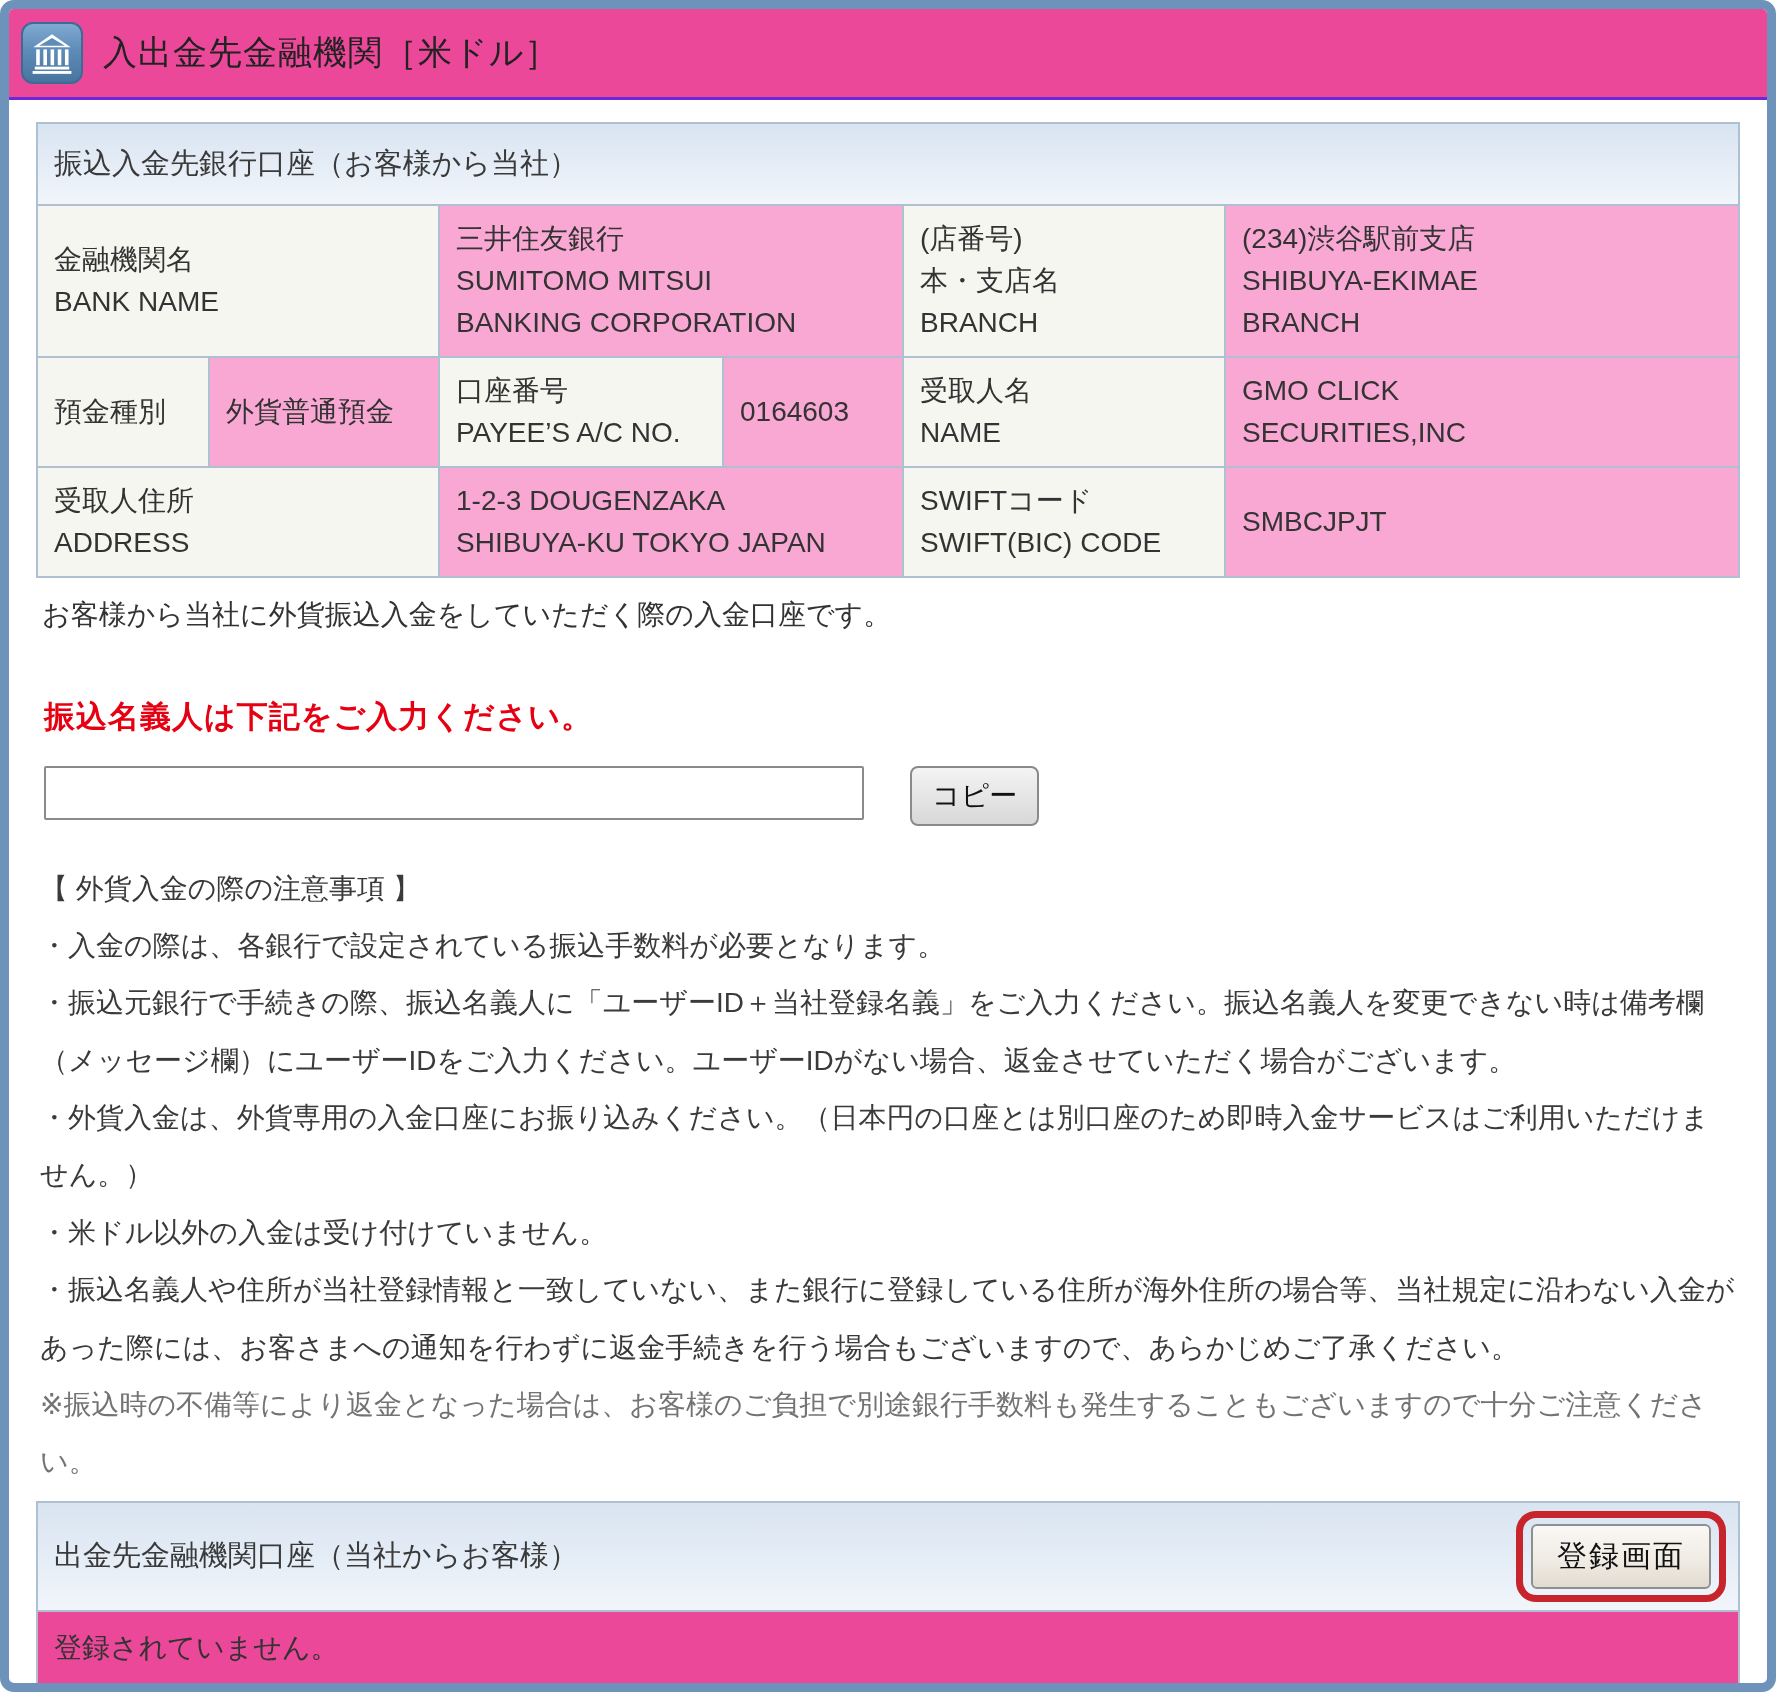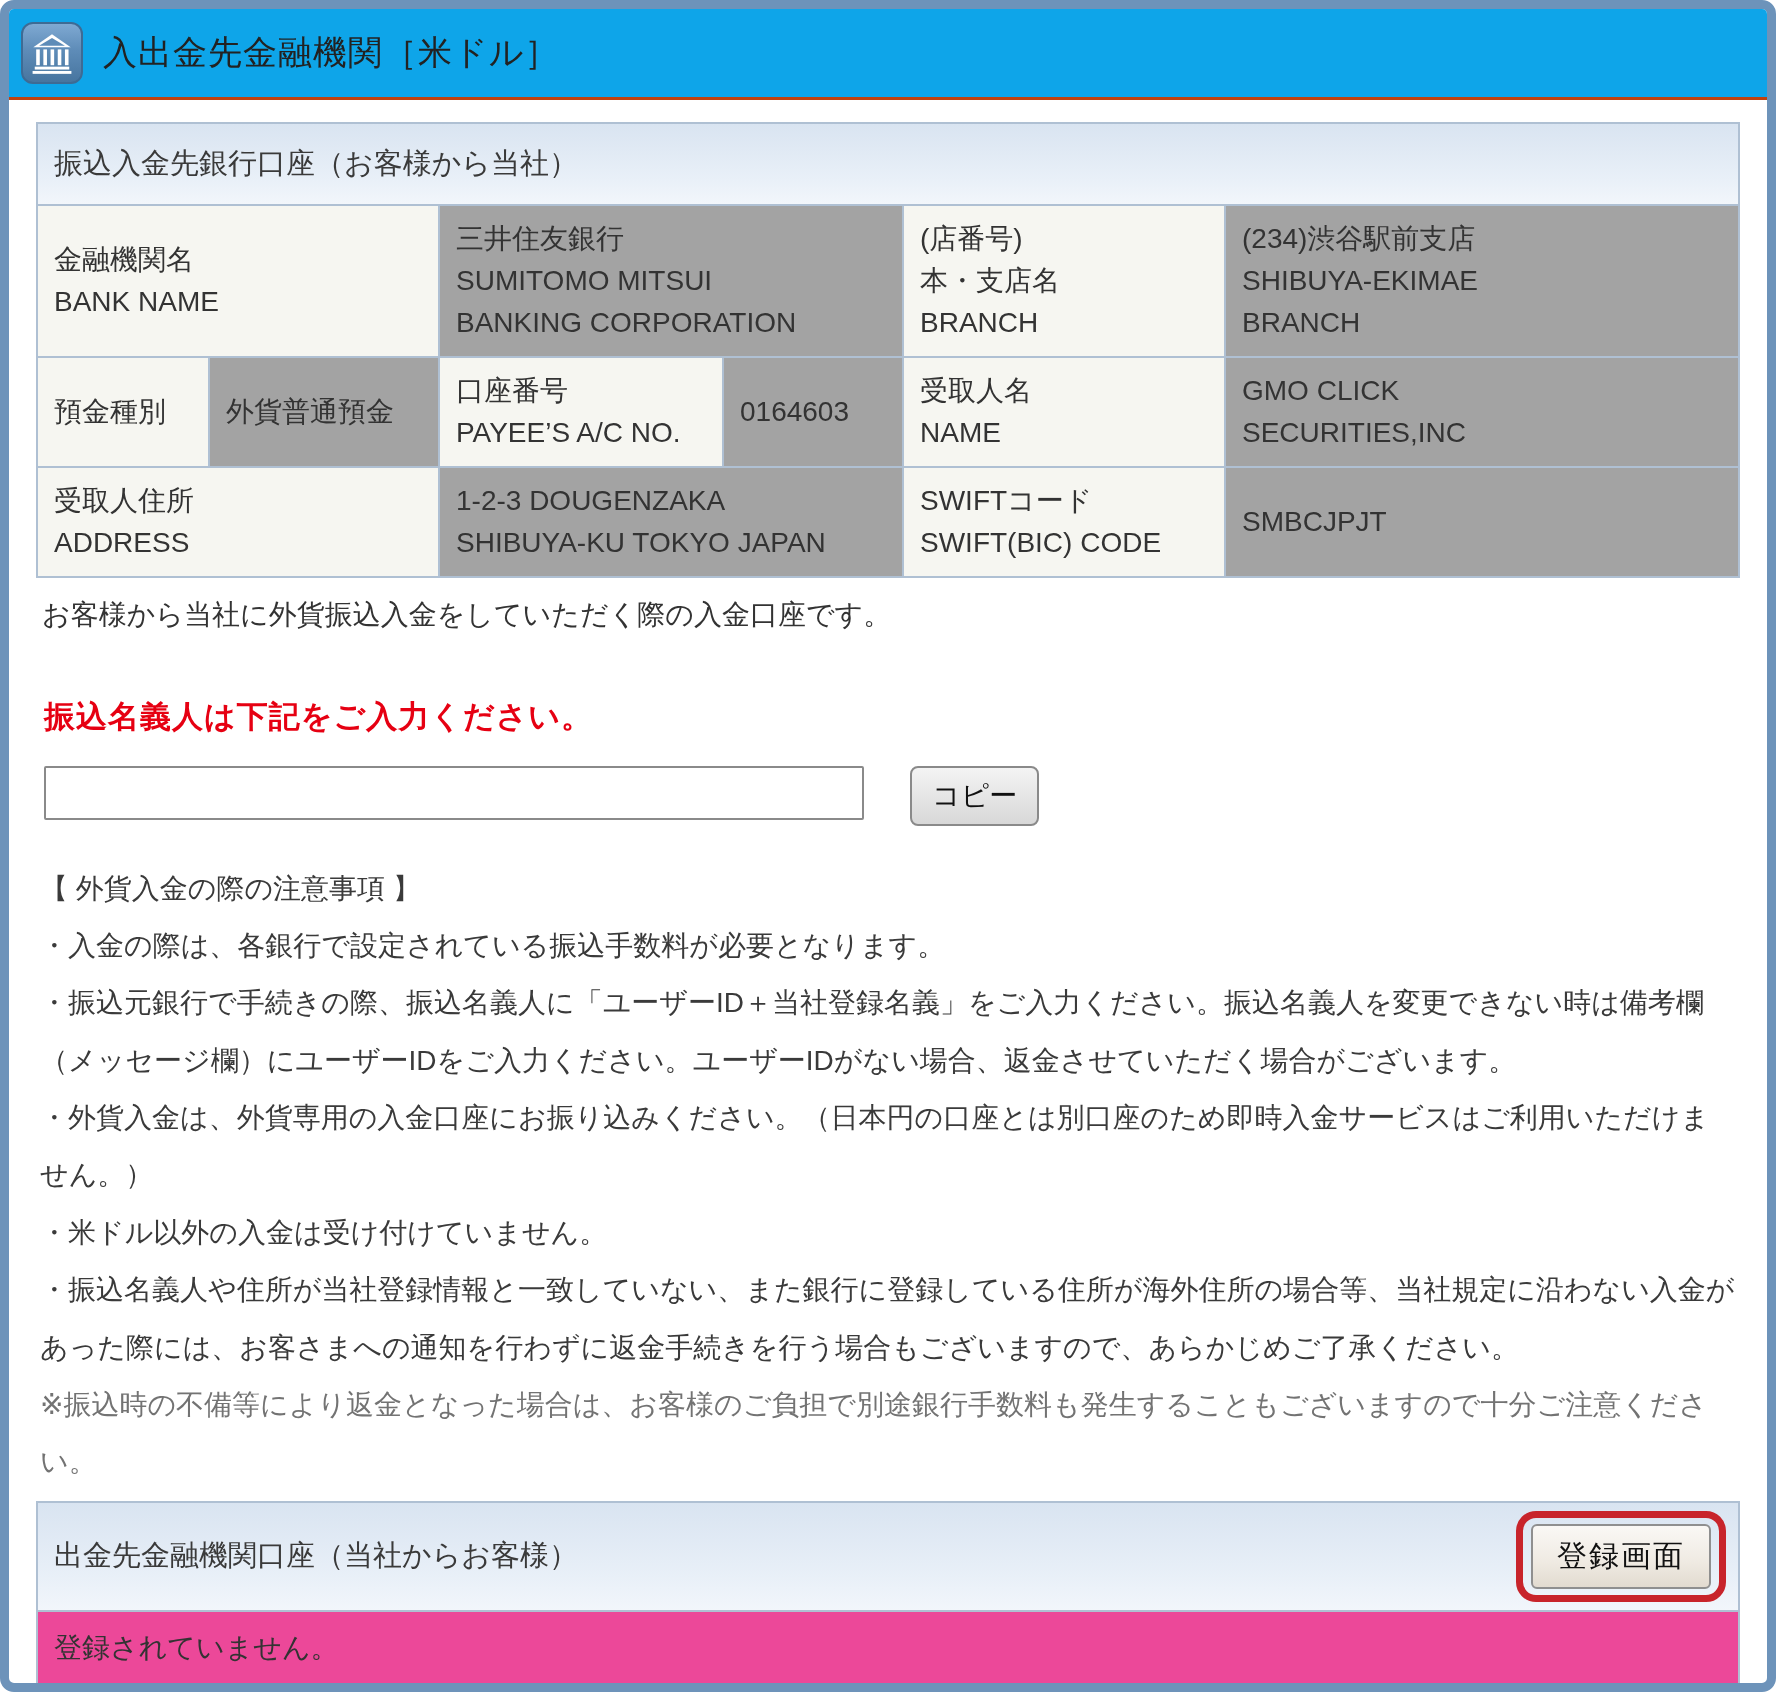--- a/index.html
+++ b/index.html
@@ -15,22 +15,22 @@
     border-radius: 14px;
     background: #fff;
     overflow: hidden;
   }
   
   .page-header {
     display: flex;
     align-items: center;
     gap: 20px;
     padding: 13px 12px;
-    border-bottom: 3px solid #c2410c;
-    background: #0ea5e9;
+    border-bottom: 3px solid #6d28d9;
+    background: #ec4899;
   }
   .app-icon {
     width: 62px; height: 62px;
     border-radius: 12px;
     background: linear-gradient(180deg,#7fa9d2 0%, #5e8cb8 45%, #47759f 100%);
     border: 2px solid #3e6b94;
     display: flex; align-items: center; justify-content: center;
     flex: 0 0 auto;
   }
   .page-title {
@@ -55,21 +55,21 @@
     vertical-align: middle;
     line-height: 1.5;
   }
   table.acct tr.cap td {
     background: linear-gradient(180deg,#d9e4f1 0%, #e9f0f8 70%, #f2f6fb 100%);
     font-size: 29px;
     color: #3a3a3a;
     padding: 18px 16px;
   }
   td.lbl { background: #f6f6f1; }
-  td.val { background: #a3a3a3; }
+  td.val { background: #f9a8d4; }
   .row1 td { height: 125px; }
   .row2 td { height: 100px; }
   .row3 td { height: 105px; }
 
   .table-note {
     font-size: 28px;
     color: #333;
     margin: 18px 6px 0 6px;
   }
   .payer-instruction {

